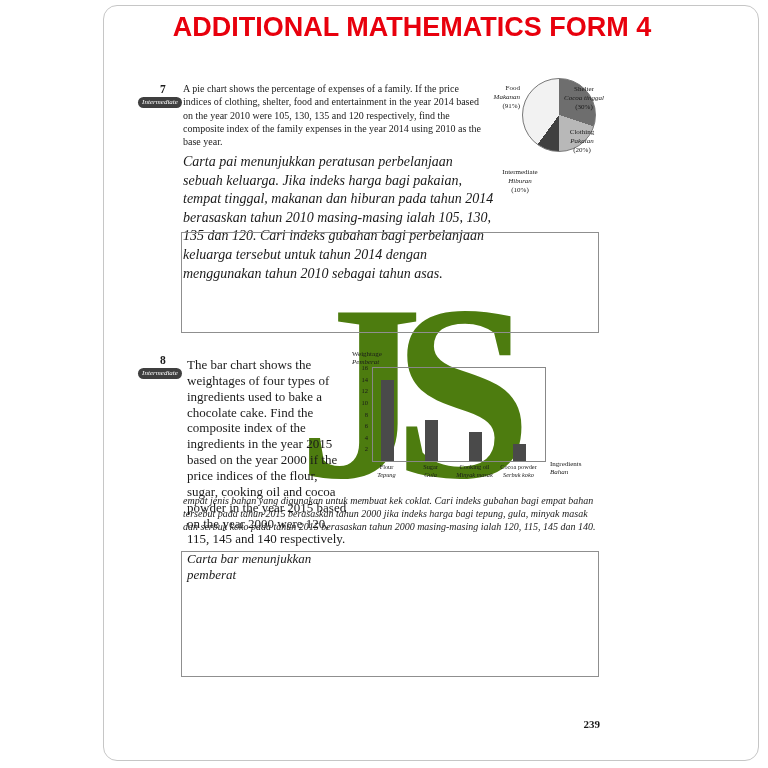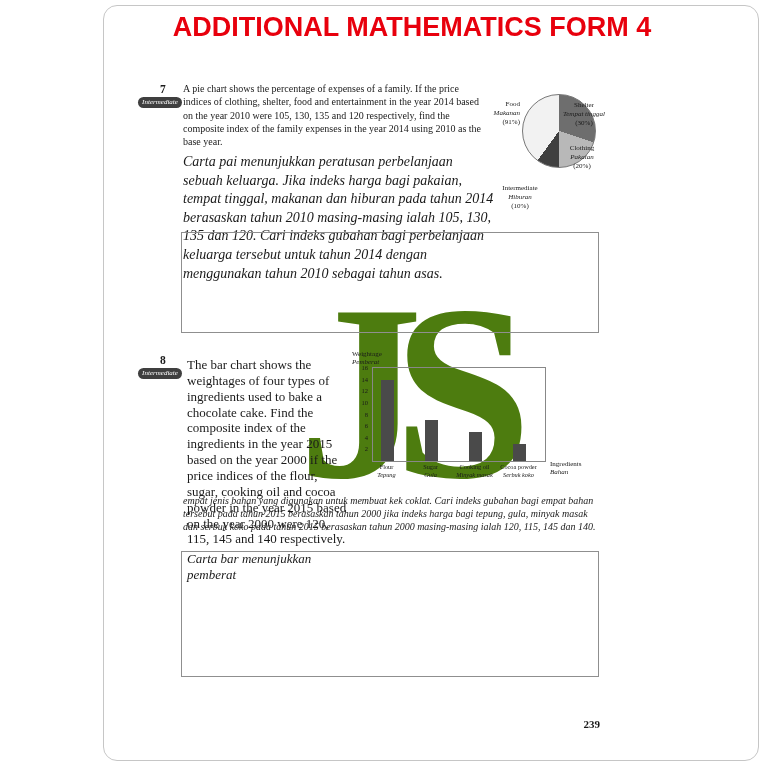--- a/index.html
+++ b/index.html
@@ -38,21 +38,21 @@
   .q8col { position:absolute; left:183px; top:353px; width:170px; }
   .q8col p { margin:4px; font-size:13px; line-height:1.22; position:static; }
   .q8col .mstext { position:static; }
   .q8cont { left:183px; top:494px; width:416px; font-size:10px; line-height:1.3; }
   .ansbox { position:absolute; left:181px; width:416px; border:1px solid #8f8f8f; }
   .box1 { top:232px; height:99px; }
   .box2 { top:551px; height:124px; }
   .pagenum { position:absolute; left:558px; top:686px; width:42px; text-align:right; font-weight:bold; font-size:11px;margin-top:32px; }
 
   
-  .pie-group { position:absolute; left:478px; top:88px; width:176px; height:142px; }
+  .pie-group { position:absolute; left:478px; top:72px; width:176px; height:142px; }
   .pie { position:absolute; left:44px; top:6px; width:72px; height:72px; border-radius:50%; border:1px solid #777; }
   .pielabel { position:absolute; font-size:7px; line-height:1.25; text-align:center; }
   .pl-food { left:0px; top:12px; width:42px; text-align:right; }
   .pl-shelter { left:66px; top:13px; width:80px; }
   .pl-clothing { left:64px; top:56px; width:80px; }
   .pl-ent { left:4px; top:96px; width:76px; }
   .it { font-style:italic; }
 
   
   .bar-group { position:absolute; left:352px; top:350px; width:245px; height:135px; }
@@ -81,21 +81,21 @@
 
   <div class="pie-group">
     <div class="pie" style="background: conic-gradient(rgb(110, 110, 110) 0deg, rgb(110, 110, 110) 108deg, rgb(184, 184, 184) 108deg, rgb(184, 184, 184) 180deg, rgb(64, 64, 64) 180deg, rgb(64, 64, 64) 216deg, rgb(242, 242, 242) 216deg, rgb(242, 242, 242) 360deg);"></div>
     <div class="pielabel pl-food">
       <div>Food</div>
       <div class="it">Makanan</div>
       <div>(91%)</div>
     </div>
     <div class="pielabel pl-shelter">
       <div>Shelter</div>
-      <div class="it">Tempat tinggal</div>
+      <div class="it">Cocoa tinggal</div>
       <div>(30%)</div>
     </div>
     <div class="pielabel pl-clothing">
       <div>Clothing</div>
       <div class="it">Pakaian</div>
       <div>(20%)</div>
     </div>
     <div class="pielabel pl-ent">
       <div>Intermediate</div>
       <div class="it">Hiburan</div>

